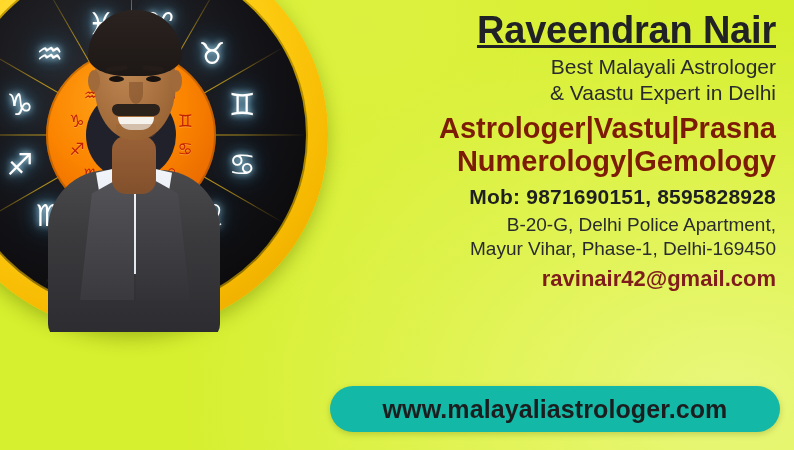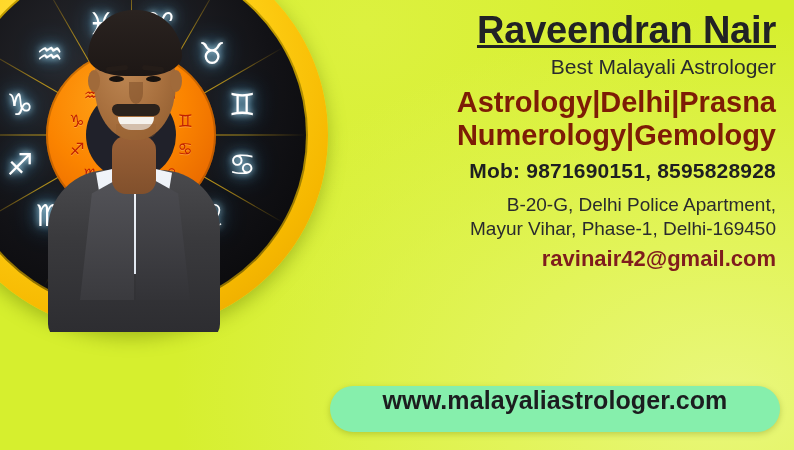--- a/index.html
+++ b/index.html
@@ -227,40 +227,41 @@
     line-height: 26px;
     font-weight: bold;
     color: #1e1f21;
     letter-spacing: .2px;
   }
   .addr {
     font-size: 19px;
     line-height: 24px;
     color: #2a2b2e;
   }
-  #addr1 { margin-top: 9px; }
+  #addr1 { margin-top: 3px; }
   #email {
     margin-top: 4px;
     font-size: 22px;
     line-height: 27px;
     font-weight: bold;
     color: #7f1d1d;
   }
 
   
   #site-pill {
     position: absolute;
     left: 330px;
     top: 386px;
     width: 450px;
     height: 46px;
-    background: #86efac;
+    background: #14b8a6;
     border-radius: 23px;
     box-shadow: 0 2px 6px rgba(80,100,0,.28);
     display: flex;
+    align-items: center;
     justify-content: center;
   }
   #site-url {
     font-size: 25px;
     font-weight: bold;
     color: #1c1d1f;
     letter-spacing: .1px;
   }
 </style>
 </head>
@@ -342,21 +343,22 @@
       <div class="p-shape" id="p-nose"></div>
       <div class="p-shape" id="p-mous"></div>
       <div class="p-shape" id="p-mouth"></div>
       <div class="p-shape" id="p-chin"></div>
     </div>
   </div>
 
   <div id="text-block">
     <div id="name">Raveendran Nair</div>
     <div class="sub" id="sub1">Best Malayali Astrologer</div>
-    <div class="service" id="svc1">Astrology|Delhi|Prasna</div>
+    <div class="sub" id="sub2">&amp; Vaastu Expert in Delhi</div>
+    <div class="service" id="svc1">Astrologer|Vastu|Prasna</div>
     <div class="service" id="svc2">Numerology|Gemology</div>
     <div id="mobile">Mob: 9871690151, 8595828928</div>
     <div class="addr" id="addr1">B-20-G, Delhi Police Apartment,</div>
     <div class="addr" id="addr2">Mayur Vihar, Phase-1, Delhi-169450</div>
     <div id="email">ravinair42@gmail.com</div>
   </div>
 
   <div id="site-pill">
     <span id="site-url">www.malayaliastrologer.com</span>
   </div>

